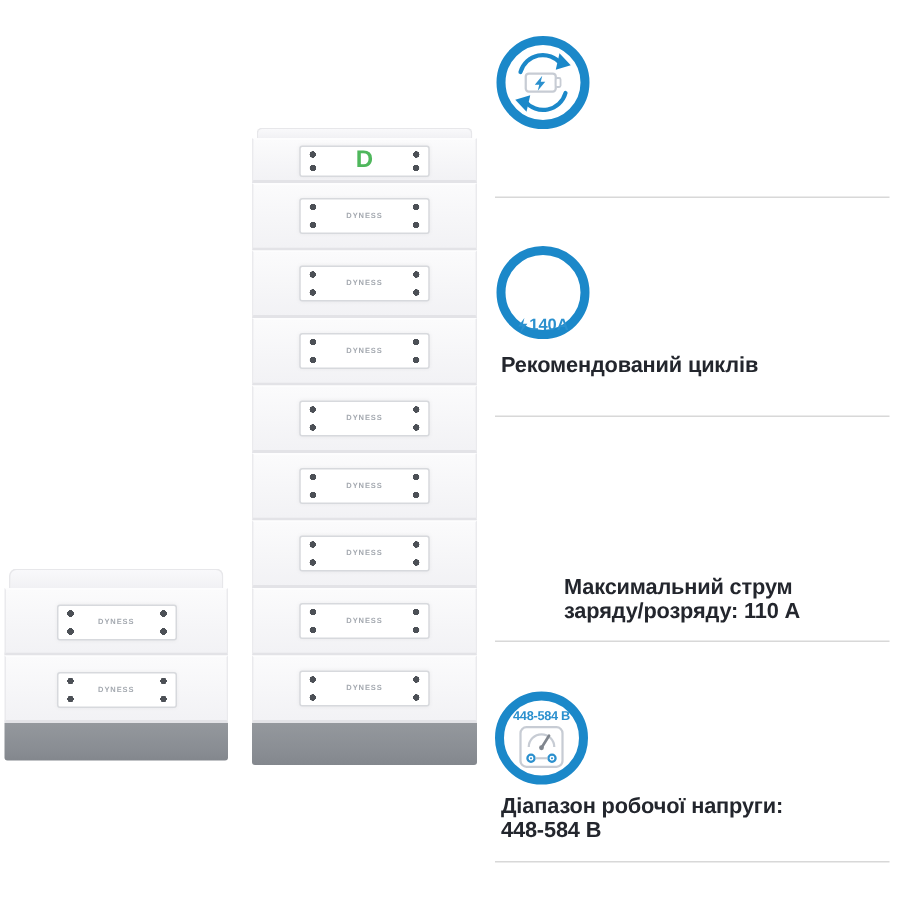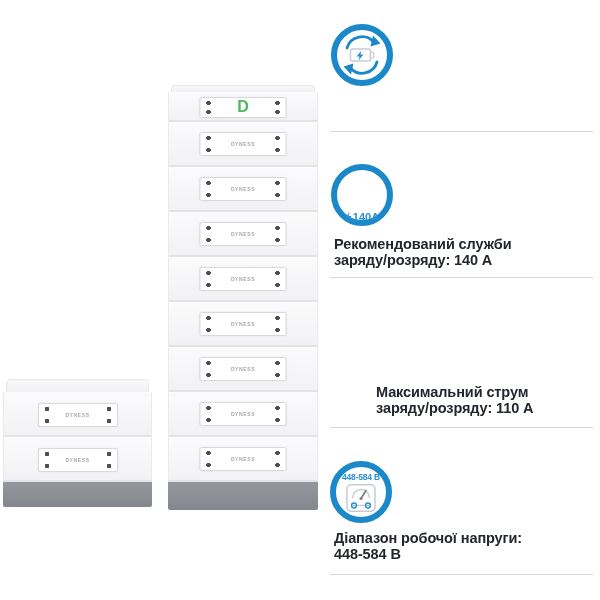--- a/index.html
+++ b/index.html
@@ -182,22 +182,21 @@
       <rect x="4.5" y="0.8" width="6" height="4.2" rx="1" fill="#ffffff" stroke="#c7ccd4" stroke-width="1.4"></rect>
       <rect x="25.5" y="0.8" width="6" height="4.2" rx="1" fill="#ffffff" stroke="#c7ccd4" stroke-width="1.4"></rect>
       <rect x="0.8" y="3.9" width="34.4" height="17" rx="1.6" fill="#ffffff" stroke="#c7ccd4" stroke-width="1.5"></rect>
       <line x1="1.2" y1="8.2" x2="34.8" y2="8.2" stroke="#e4e8ee" stroke-width="1"></line>
       <line x1="7" y1="14.3" x2="13" y2="14.3" stroke="#2b90ce" stroke-width="2"></line>
       <line x1="23" y1="14.3" x2="29" y2="14.3" stroke="#2b90ce" stroke-width="2"></line>
       <line x1="26" y1="11.3" x2="26" y2="17.3" stroke="#2b90ce" stroke-width="2"></line>
     </svg>
   </div>
   <div class="caption cap2">
-    <div>Рекомендований служби</div>
-    <div>заряду/розряду: 140 А</div>
+    <div>Рекомендований циклів</div>
   </div>
   <div class="divider dv2"></div>
 
   <div class="caption cap3">
     <div>Максимальний струм</div>
     <div>заряду/розряду: 110 А</div>
   </div>
   <div class="divider dv3"></div>
 
   <div class="icon-circle ic4">

